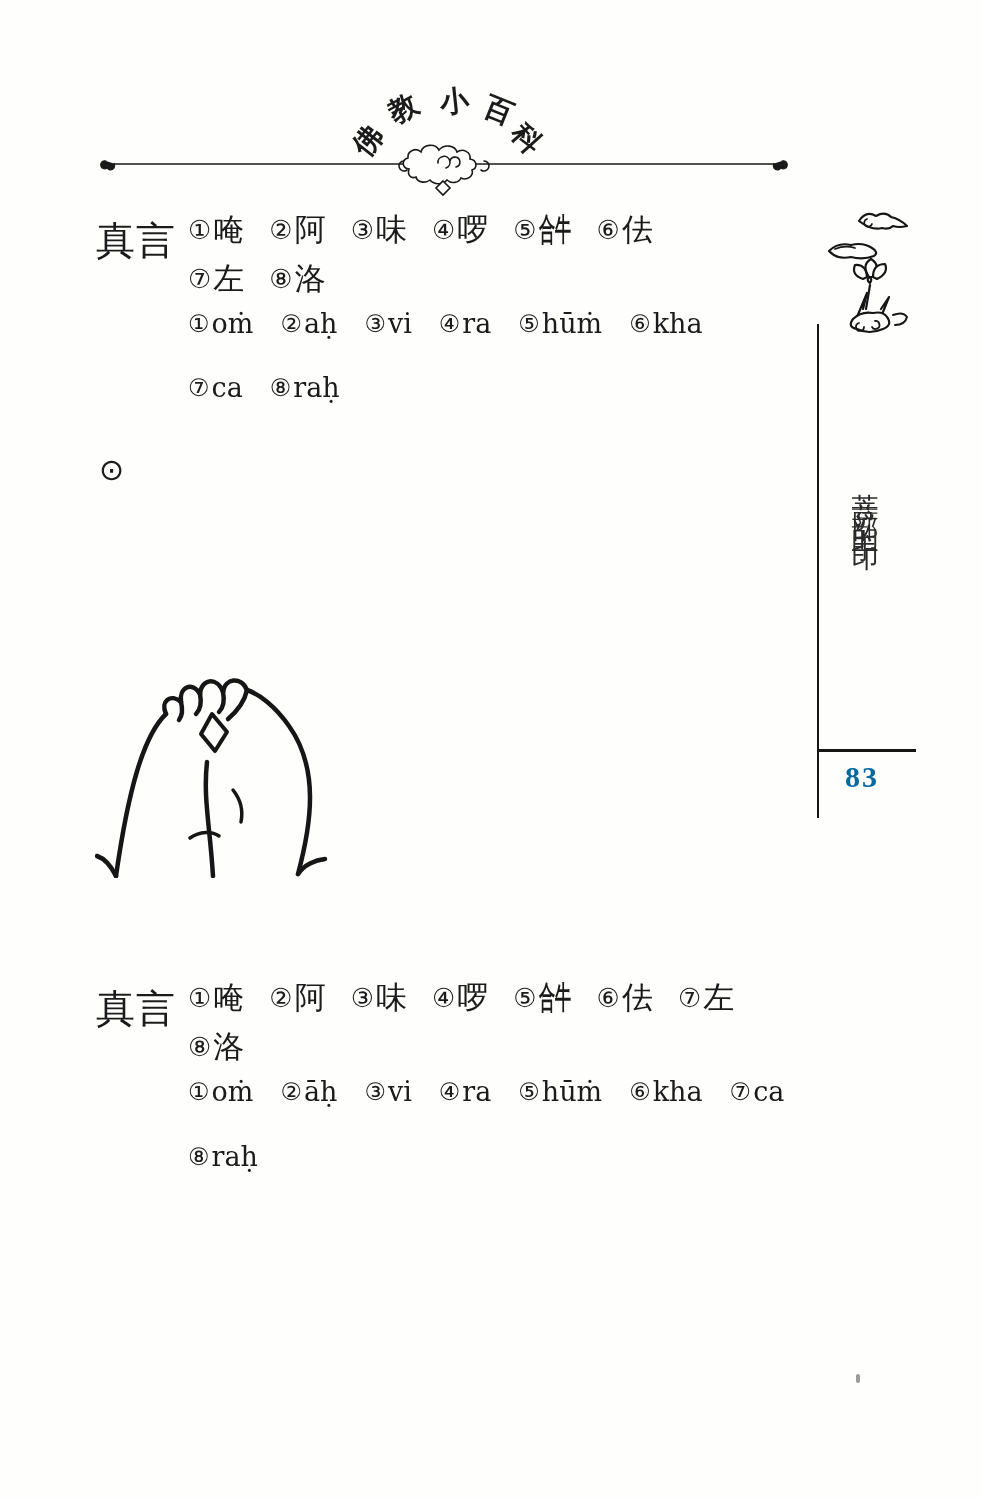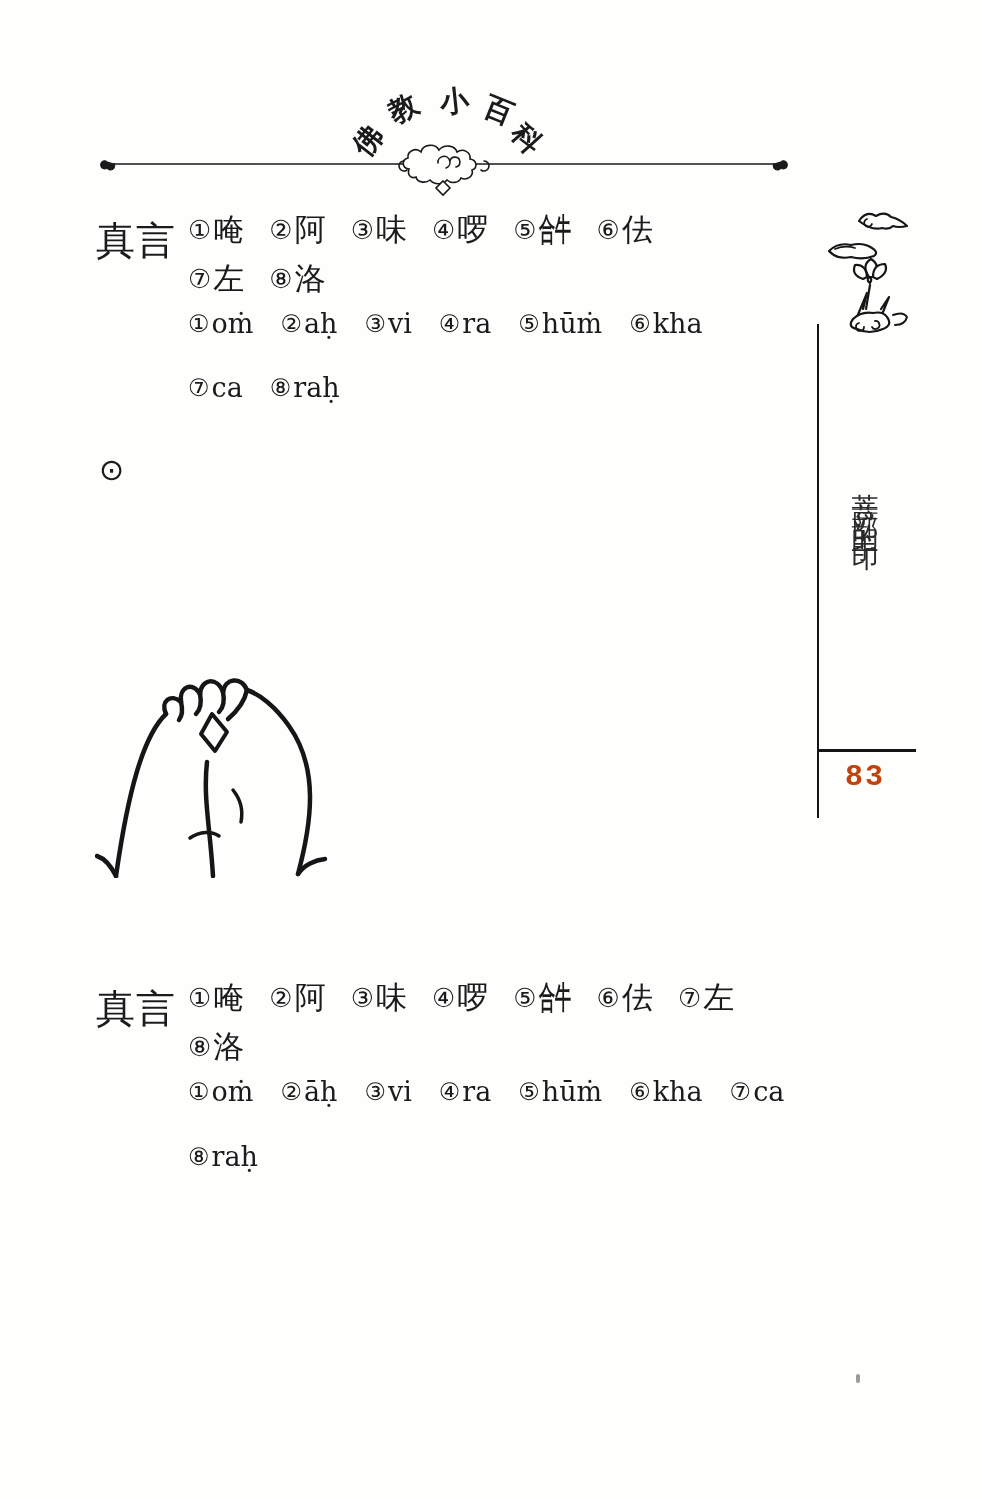--- a/index.html
+++ b/index.html
@@ -38,22 +38,22 @@
     text-align:justify; text-justify:inter-character;
   }
   
   .v-rule{width:2px; background:#151515;}
   .h-rule{height:3px; background:#151515;}
   .v-title{
     writing-mode:vertical-rl; text-orientation:upright;
     font-size:27px; letter-spacing:10px; color:#2a2a2a;
   }
   .pagenum{
-    font-family:Liberation Mono, monospace;
-    font-size:30px; font-weight:600; letter-spacing:2px; color:#c2410c;
+    font-family:Liberation Serif, serif;
+    font-size:30px; font-weight:600; letter-spacing:2px; color:#0369a1;
   }
   .speck{width:4px;height:9px;background:#9a9a98;border-radius:2px;}
   svg{display:block;}
 </style>
 </head>
 <body>
 
 <div class="page">
 
   <div>

